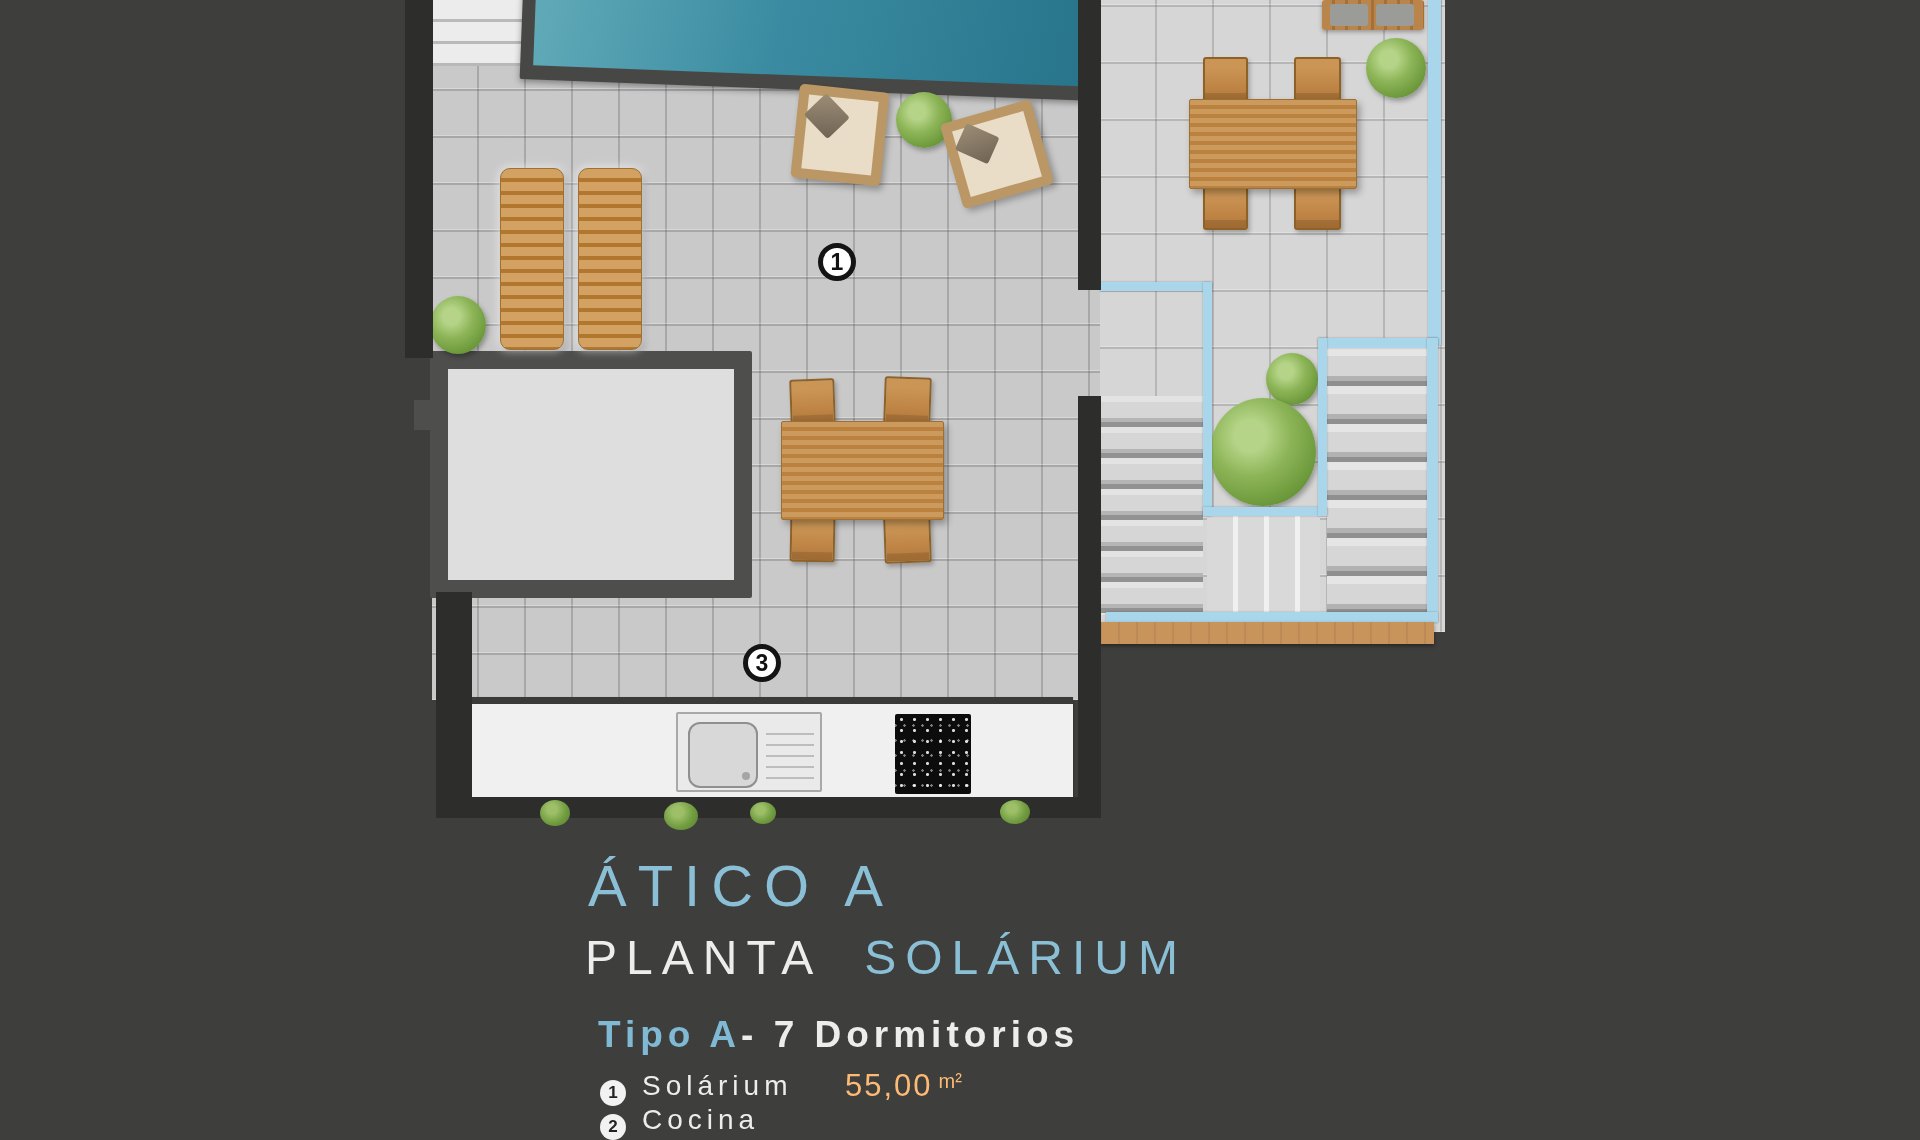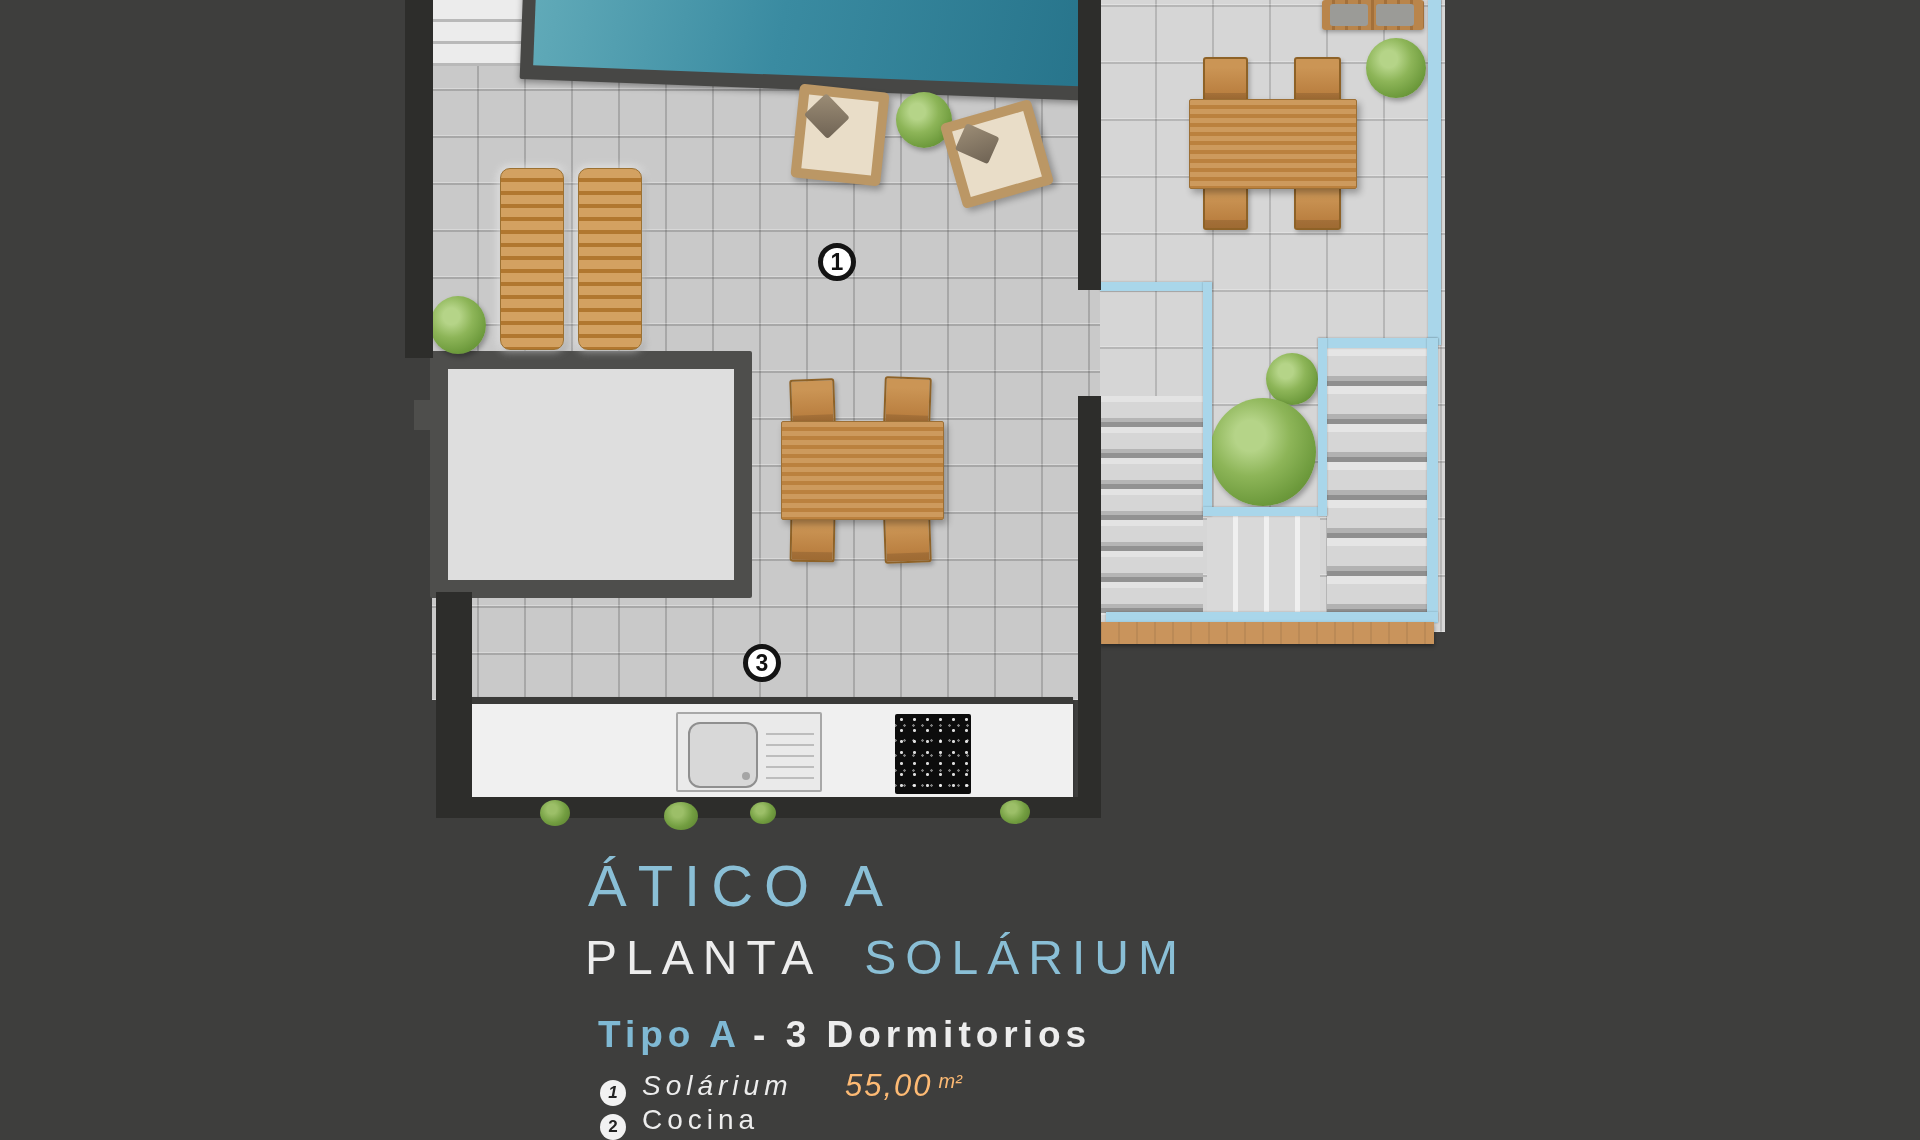--- a/index.html
+++ b/index.html
@@ -86,21 +86,21 @@
 
   
   .marker{width:38px;height:38px;border-radius:50%;background:#ffffff;border:5px solid #141414;
         color:#111;font-weight:bold;font-size:23px;display:flex;align-items:center;justify-content:center;}
 
   
   .t-title{left:588px;top:852px;font-size:58px;letter-spacing:11px;color:#8abfd6;}
   .t-line2{left:585px;top:930px;font-size:48px;letter-spacing:9px;color:#ededed;text-align:center;}
   .t-line2 .blue{color:#8abfd6;margin-left:42px;}
   .t-type{left:598px;top:1014px;font-size:37px;font-weight:bold;letter-spacing:5px;color:#ededed;}
-  .t-type .blue{color:#7fb9d4;margin-right:12px;}
+  .t-type .blue{color:#7fb9d4;}
   .leg-row{left:600px;height:30px;color:#ededed;font-size:28px;letter-spacing:5px;}
   .bullet{display:inline-block;width:26px;height:26px;border-radius:50%;background:#f2f2f2;
         color:#232323;font-weight:bold;font-size:17px;line-height:26px;text-align:center;
         letter-spacing:0;vertical-align:-3px;margin-right:16px;}
   .area{position:absolute;left:245px;top:-2px;color:#fdba74;font-size:31px;letter-spacing:2px;}
   .unit{font-size:20px;vertical-align:8px;letter-spacing:0;margin-left:6px;}
 </style>
 </head>
 <body>
 
@@ -197,24 +197,24 @@
   </div>
 </div>
 
 <div class="abs t-title">ÁTICO A</div>
 
 <div class="abs t-line2">
   <span>PLANTA</span><span class="blue">SOLÁRIUM</span>
 </div>
 
 <div class="abs t-type">
-  <span class="blue">Tipo A</span><span>- 3  Dormitorios</span>
-</div>
-
-<div class="abs leg-row" style="top:1070px;font-style:italic;">
+  <span class="blue">Tipo A</span><span>- 7  Dormitorios</span>
+</div>
+
+<div class="abs leg-row" style="top:1070px;">
   <span class="bullet">1</span><span>Solárium</span>
   <span class="area"><span>55,00</span><span class="unit">m²</span></span>
 </div>
 
 <div class="abs leg-row" style="top:1104px;">
   <span class="bullet">2</span><span>Cocina</span>
 </div>
 
 <div class="abs leg-row" style="top:1136px;">
   <span>Cocina</span>

